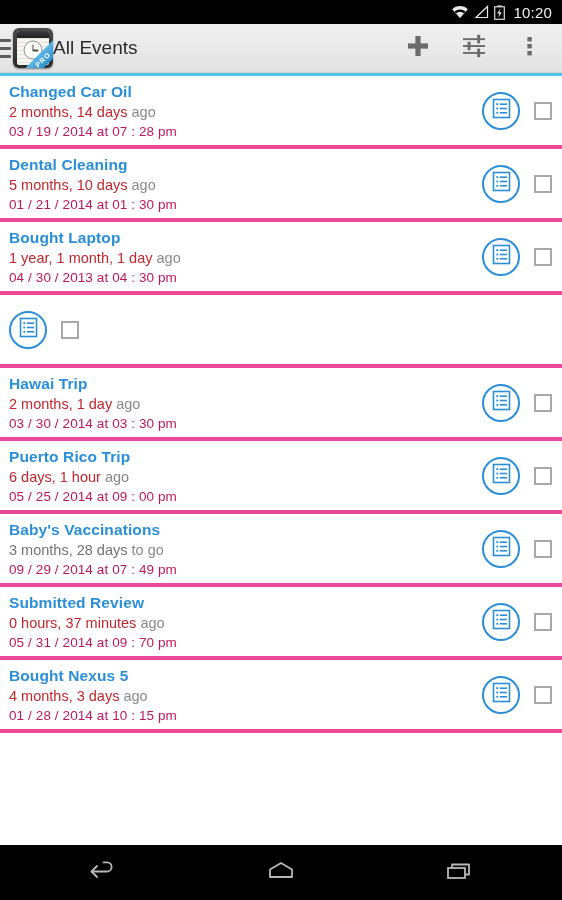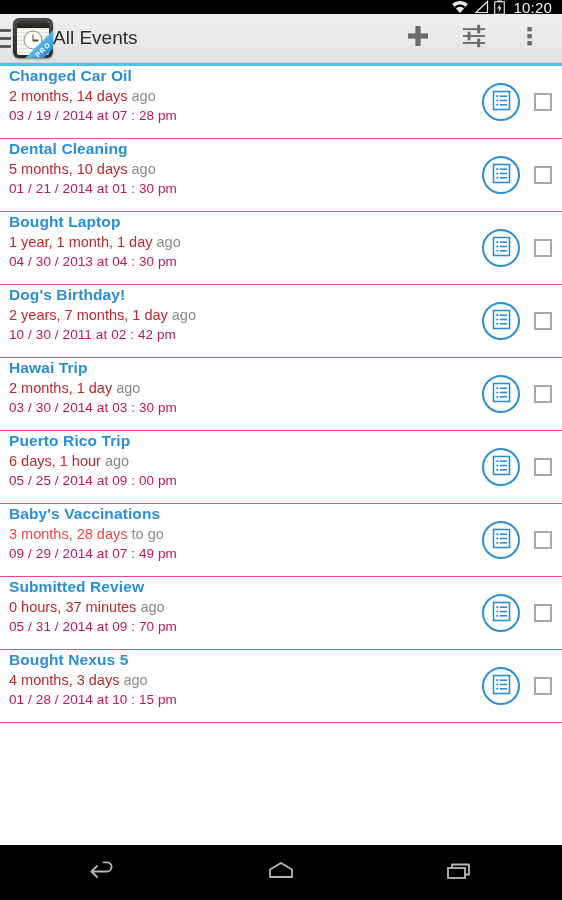--- a/index.html
+++ b/index.html
@@ -6,21 +6,21 @@
   html, body {
     width:562px; height:900px;
     font-family:"Liberation Sans", sans-serif;
     background:#ffffff;
     overflow:hidden;
   }
   #app { position:relative; width:562px; height:900px; background:#fff; }
 
   
   .statusbar {
-    height:14px; background:#000000;
+    height:24px; background:#000000;
     display:flex; align-items:center; justify-content:flex-end;
     padding-right:10px; gap:5px;
   }
   .statusbar .sb-icon { display:flex; align-items:center; }
   .sb-time {
     color:#f2f2f2; font-size:15px; letter-spacing:0.2px;
     font-family:"Liberation Sans", sans-serif; margin-left:3px;
   }
 
   
@@ -80,32 +80,32 @@
     width:56px; height:49px; display:flex; align-items:center; justify-content:center;
     cursor:pointer;
   }
 
   .accentline { height:3px; background:#4fc3e8; }
 
   
   .list { background:#fff; }
   .row {
     position:relative; height:73px;
-    border-bottom:1px solid #ec4899;
-    display:flex; 
+    border-bottom:4px solid #ec4899;
+    display:flex; align-items:center;
     padding-left:9px; padding-right:10px;
   }
   .row-text { flex:1 1 auto; display:flex; flex-direction:column; gap:2px; padding-top:1px; }
   .ev-title {
     font-size:15.5px; font-weight:bold; color:#2b8fd8;
     line-height:18px; letter-spacing:.1px;
   }
   .ev-dur { font-size:14.5px; line-height:18px; color:#8a8a8a; }
   .ev-dur .amount { color:#c1272d; }
-  .ev-dur.future .amount { color:#ef4444;margin-top:27px; }
+  .ev-dur.future .amount { color:#737373;margin-top:27px; }
   .ev-date { font-size:13.5px; line-height:17px; color:#be185d; letter-spacing:.1px; }
 
   .row-right { display:flex; align-items:center; gap:14px; flex:0 0 auto; }
   .note-btn {
     width:38px; height:38px; border-radius:50%;
     border:2px solid #2b8fd8;
     display:flex; align-items:center; justify-content:center;
     cursor:pointer;
   }
   .chk {
@@ -269,25 +269,20 @@
               <rect x="8.8" y="9.7" width="7.2" height="1.6" fill="#2b8fd8"></rect>
               <rect x="8.8" y="14" width="7.2" height="1.6" fill="#2b8fd8"></rect>
             </svg>
           </span>
         </div>
         <div class="chk"></div>
       </div>
     </div>
 
     <div class="row">
-      <div class="row-text">
-        <div class="ev-title">Dog's Birthday!</div>
-        <div class="ev-dur"><span class="amount">2 years, 7 months, 1 day</span><span> ago</span></div>
-        <div class="ev-date">10 / 30 / 2011 at 02 : 42 pm</div>
-      </div>
       <div class="row-right">
         <div class="note-btn">
           <span>
             <svg width="21" height="21" viewBox="0 0 21 21">
               <rect x="2.5" y="1.5" width="16" height="18" fill="none" stroke="#2b8fd8" stroke-width="1.6"></rect>
               <circle cx="6.3" cy="6.2" r="1.1" fill="#2b8fd8"></circle>
               <circle cx="6.3" cy="10.5" r="1.1" fill="#2b8fd8"></circle>
               <circle cx="6.3" cy="14.8" r="1.1" fill="#2b8fd8"></circle>
               <rect x="8.8" y="5.4" width="7.2" height="1.6" fill="#2b8fd8"></rect>
               <rect x="8.8" y="9.7" width="7.2" height="1.6" fill="#2b8fd8"></rect>

